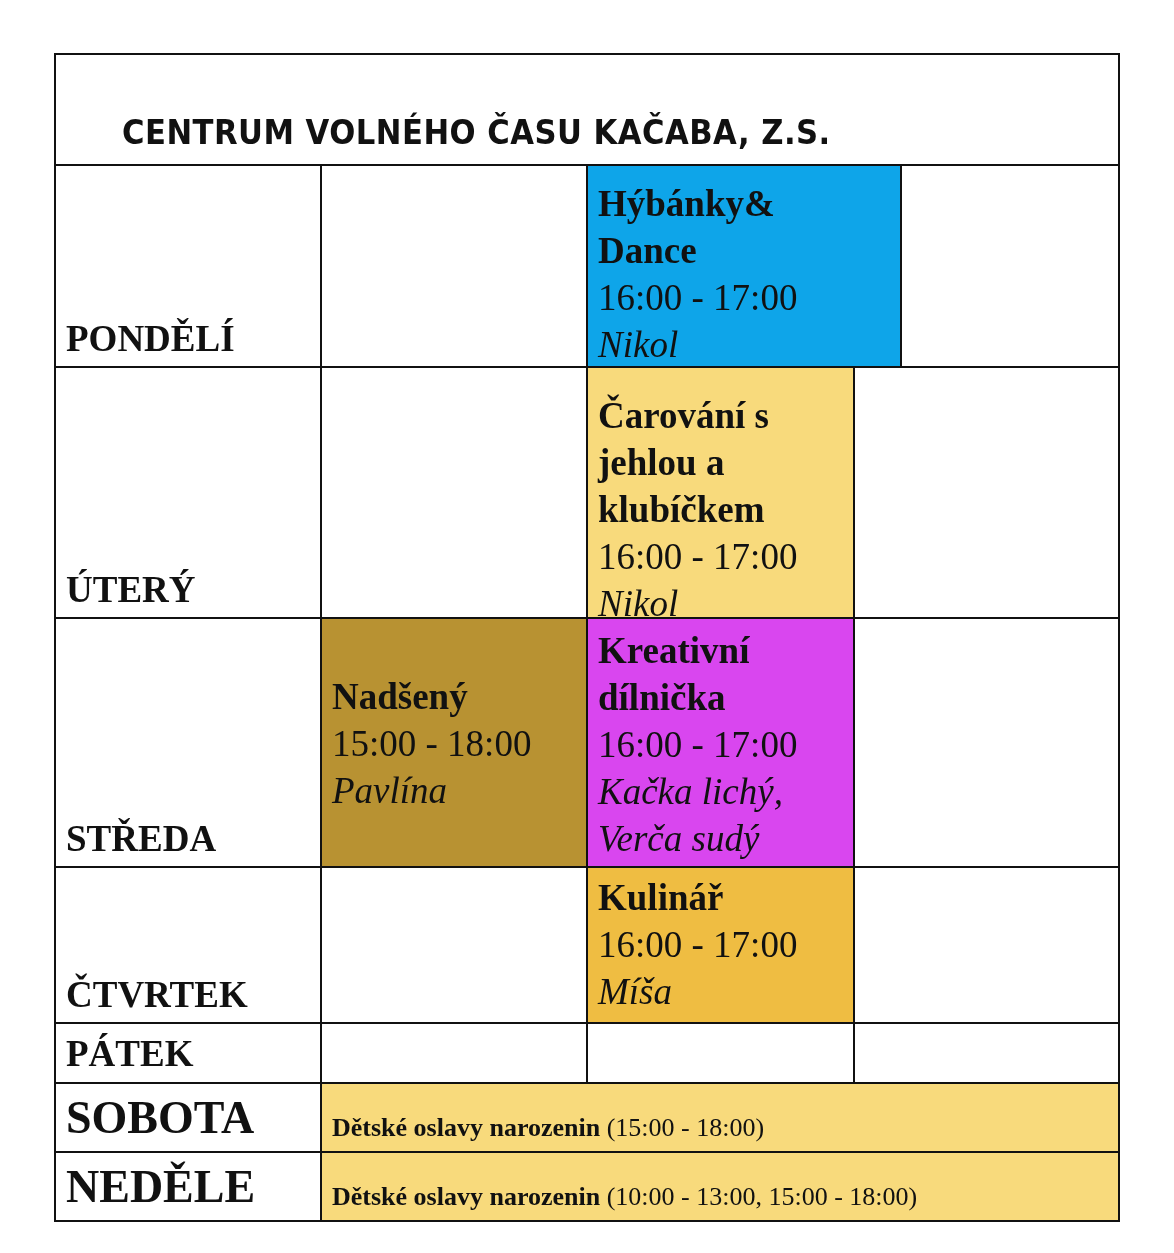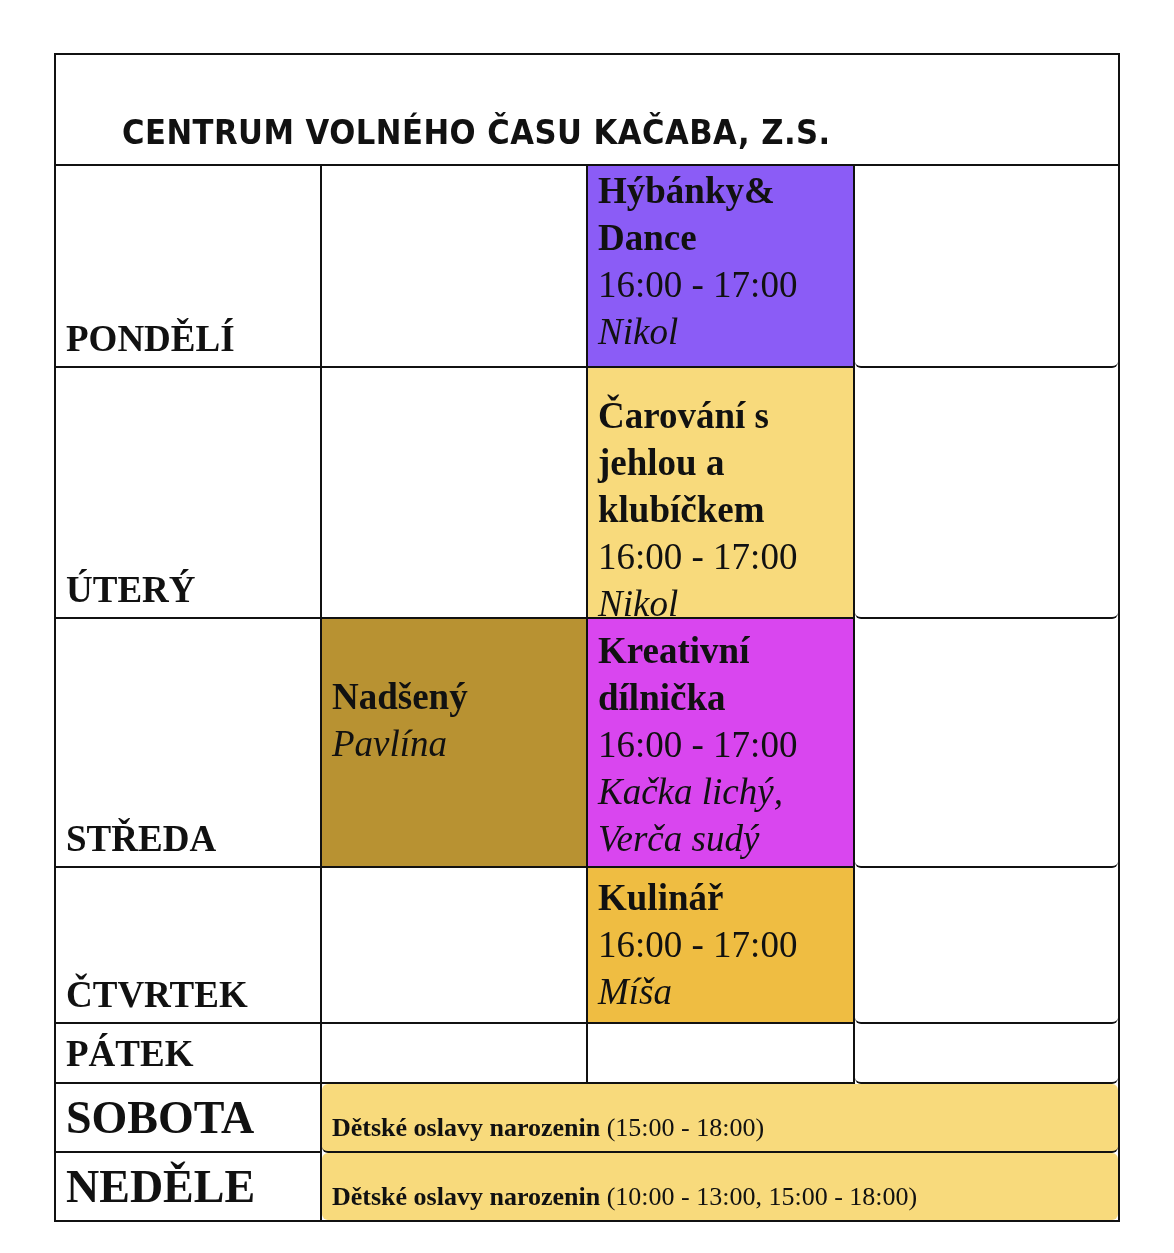--- a/index.html
+++ b/index.html
@@ -26,35 +26,35 @@
       padding-left: 10px; box-sizing: border-box;
     }
     .act .name { font-weight: bold; display: block; }
     .act .time { display: block; }
     .act .lead { display: block; font-style: italic; }
     .weekend {
       font-family: "Liberation Serif", serif; color: #111; font-size: 26px;
       display: flex; align-items: flex-end; padding-left: 10px; padding-bottom: 8px; box-sizing: border-box;
     }
     .weekend .wb { font-weight: bold; }
-    .noright { border-right: none; border-radius: 6px; }
+    .noright { border-right: none; }
   </style>
 </head>
 <body>
 
 <div class="table">
   <div class="title-row">
     <span class="title-text">CENTRUM VOLNÉHO ČASU KAČABA, Z.S.</span>
   </div>
 
   <div class="cell day small" style="left:0;top:111px;width:266px;height:202px;">
       <span>PONDĚLÍ</span>
     </div>
   <div class="cell" style="left:266px;top:111px;width:266px;height:202px;"></div>
-  <div class="cell act" style="left:532px;top:111px;width:267px;height:202px;background:#8b5cf6;padding-top:1px;">
+  <div class="cell act" style="left:532px;top:111px;width:314px;height:202px;background:#0ea5e9;padding-top:14px;">
     <span class="name">Hýbánky&amp;</span>
     <span class="name">Dance</span>
     <span class="time">16:00 - 17:00</span>
     <span class="lead">Nikol</span>
   </div>
   <div class="cell noright" style="left:799px;top:111px;width:263px;height:202px;"></div>
 
   <div class="cell day small" style="left:0;top:313px;width:266px;height:251px;">
       <span>ÚTERÝ</span>
     </div>
@@ -66,20 +66,21 @@
     <span class="time">16:00 - 17:00</span>
     <span class="lead">Nikol</span>
   </div>
   <div class="cell noright" style="left:799px;top:313px;width:263px;height:251px;"></div>
 
   <div class="cell day small" style="left:0;top:564px;width:266px;height:249px;">
       <span>STŘEDA</span>
     </div>
   <div class="cell act" style="left:266px;top:564px;width:266px;height:249px;background:#b89232;padding-top:54px;">
     <span class="name">Nadšený</span>
+    <span class="time">15:00 - 18:00</span>
     <span class="lead">Pavlína</span>
   </div>
   <div class="cell act" style="left:532px;top:564px;width:267px;height:249px;background:#d946ef;padding-top:8px;">
     <span class="name">Kreativní</span>
     <span class="name">dílnička</span>
     <span class="time">16:00 - 17:00</span>
     <span class="lead">Kačka lichý,</span>
     <span class="lead">Verča sudý</span>
   </div>
   <div class="cell noright" style="left:799px;top:564px;width:263px;height:249px;"></div>

